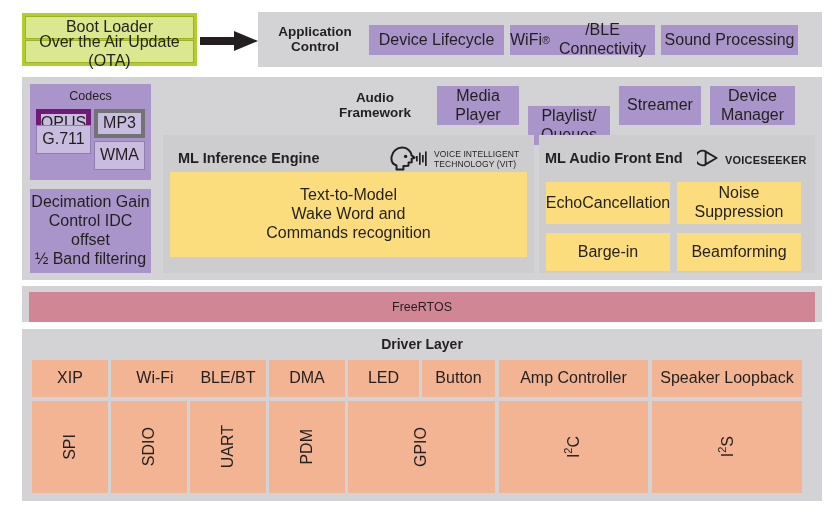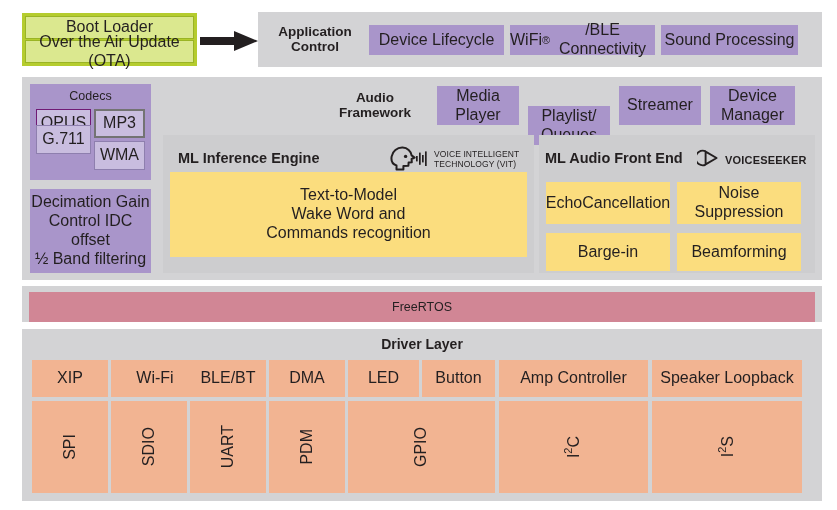--- a/index.html
+++ b/index.html
@@ -156,22 +156,22 @@
     WiFi<sup>®</sup>/BLE Connectivity
   </div>
   <div class="cell purple" style="left:661px; top:25px; width:137px; height:30px;">Sound Processing</div>
 
   <div class="gray-panel" style="left:22px; top:77px; width:800px; height:203px;">
   </div>
 
   <div class="gray-panel purple" style="left:30px; top:84px; width:121px; height:96px;">
   </div>
   <div class="cell" style="left:30px; top:87px; width:121px; height:18px; font-size:12.5px;">Codecs</div>
-  <div class="cell purple-light" style="left:36px; top:109px; width:55px; height:29px; border:1px solid #701a75;">OPUS</div>
-  <div class="cell purple-light" style="left:94px; top:109px; width:51px; height:29px; border:2px solid #737373;">MP3</div>
+  <div class="cell purple-light" style="left:36px; top:109px; width:55px; height:29px; border:5px solid #701a75;">OPUS</div>
+  <div class="cell purple-light" style="left:94px; top:109px; width:51px; height:29px; border:4px solid #737373;">MP3</div>
   <div class="cell purple-light" style="left:36px; top:125px; width:55px; height:29px; border:1px solid #8e7fae;">G.711</div>
   <div class="cell purple-light" style="left:94px; top:141px; width:51px; height:29px; border:1px solid #8e7fae;">WMA</div>
 
   <div class="cell purple" style="left:30px; top:189px; width:121px; height:84px; flex-direction:column;">
     <span>Decimation Gain</span>
     <span>Control IDC offset</span>
     <span>½ Band filtering</span>
   </div>
 
   <div class="label-static" style="left:320px; top:86px; width:110px; height:38px; font-size:13.5px; flex-direction:column;">

